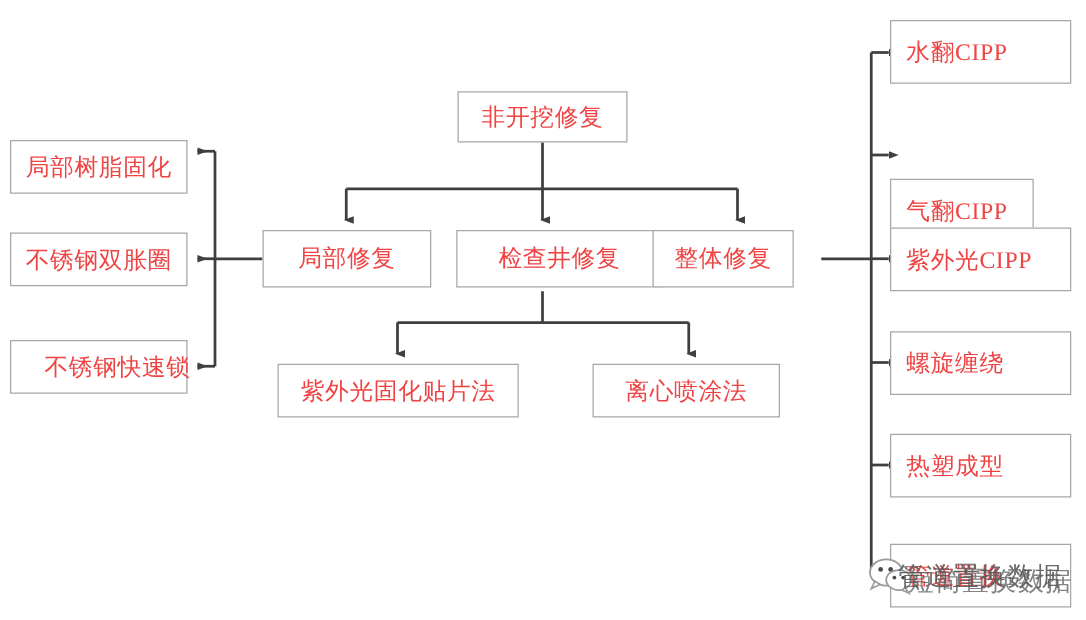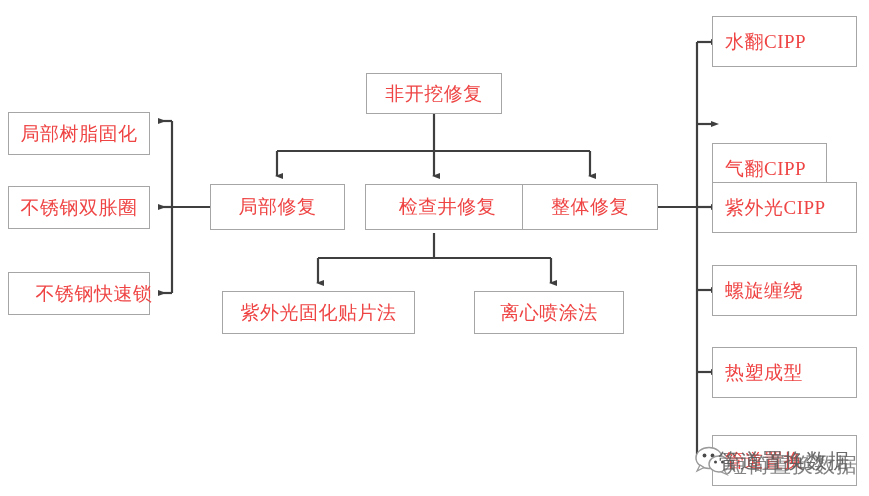--- a/index.html
+++ b/index.html
@@ -118,21 +118,21 @@
       <path d="M697,290 L711,290" marker-end="url(#arrow-right)"></path>
       <path d="M697,372 L711,372" marker-end="url(#arrow-right)"></path>
       <path d="M697,460 L711,460" marker-end="url(#arrow-right)"></path>
     </g>
   </svg>
 
   <div class="node" style="left:366px; top:73px; width:136px; height:41px;">非开挖修复</div>
 
   <div class="node" style="left:210px; top:184px; width:135px; height:46px;">局部修复</div>
   <div class="node" style="left:365px; top:184px; width:165px; height:46px;">检查井修复</div>
-  <div class="node" style="left:522px; top:184px; width:136px; height:46px;">整体修复</div>
+  <div class="node" style="left:522px; top:184px; width:113px; height:46px;">整体修复</div>
 
   <div class="node" style="left:8px; top:100px; width:142px; height:43px;margin-top:12px;">局部树脂固化</div>
   <div class="node" style="left:8px; top:186px; width:142px; height:43px;">不锈钢双胀圈</div>
   <div class="node" style="left:8px; top:272px; width:142px; height:43px;padding-left:30px;">不锈钢快速锁</div>
 
   <div class="node" style="left:222px; top:291px; width:193px; height:43px;">紫外光固化贴片法</div>
   <div class="node" style="left:474px; top:291px; width:150px; height:43px;">离心喷涂法</div>
 
   <div class="node left-text" style="left:712px; top:16px; width:145px; height:51px;">水翻CIPP</div>
   <div class="node left-text" style="left:712px; top:99px; width:115px; height:51px;margin-top:44px;">气翻CIPP</div>

